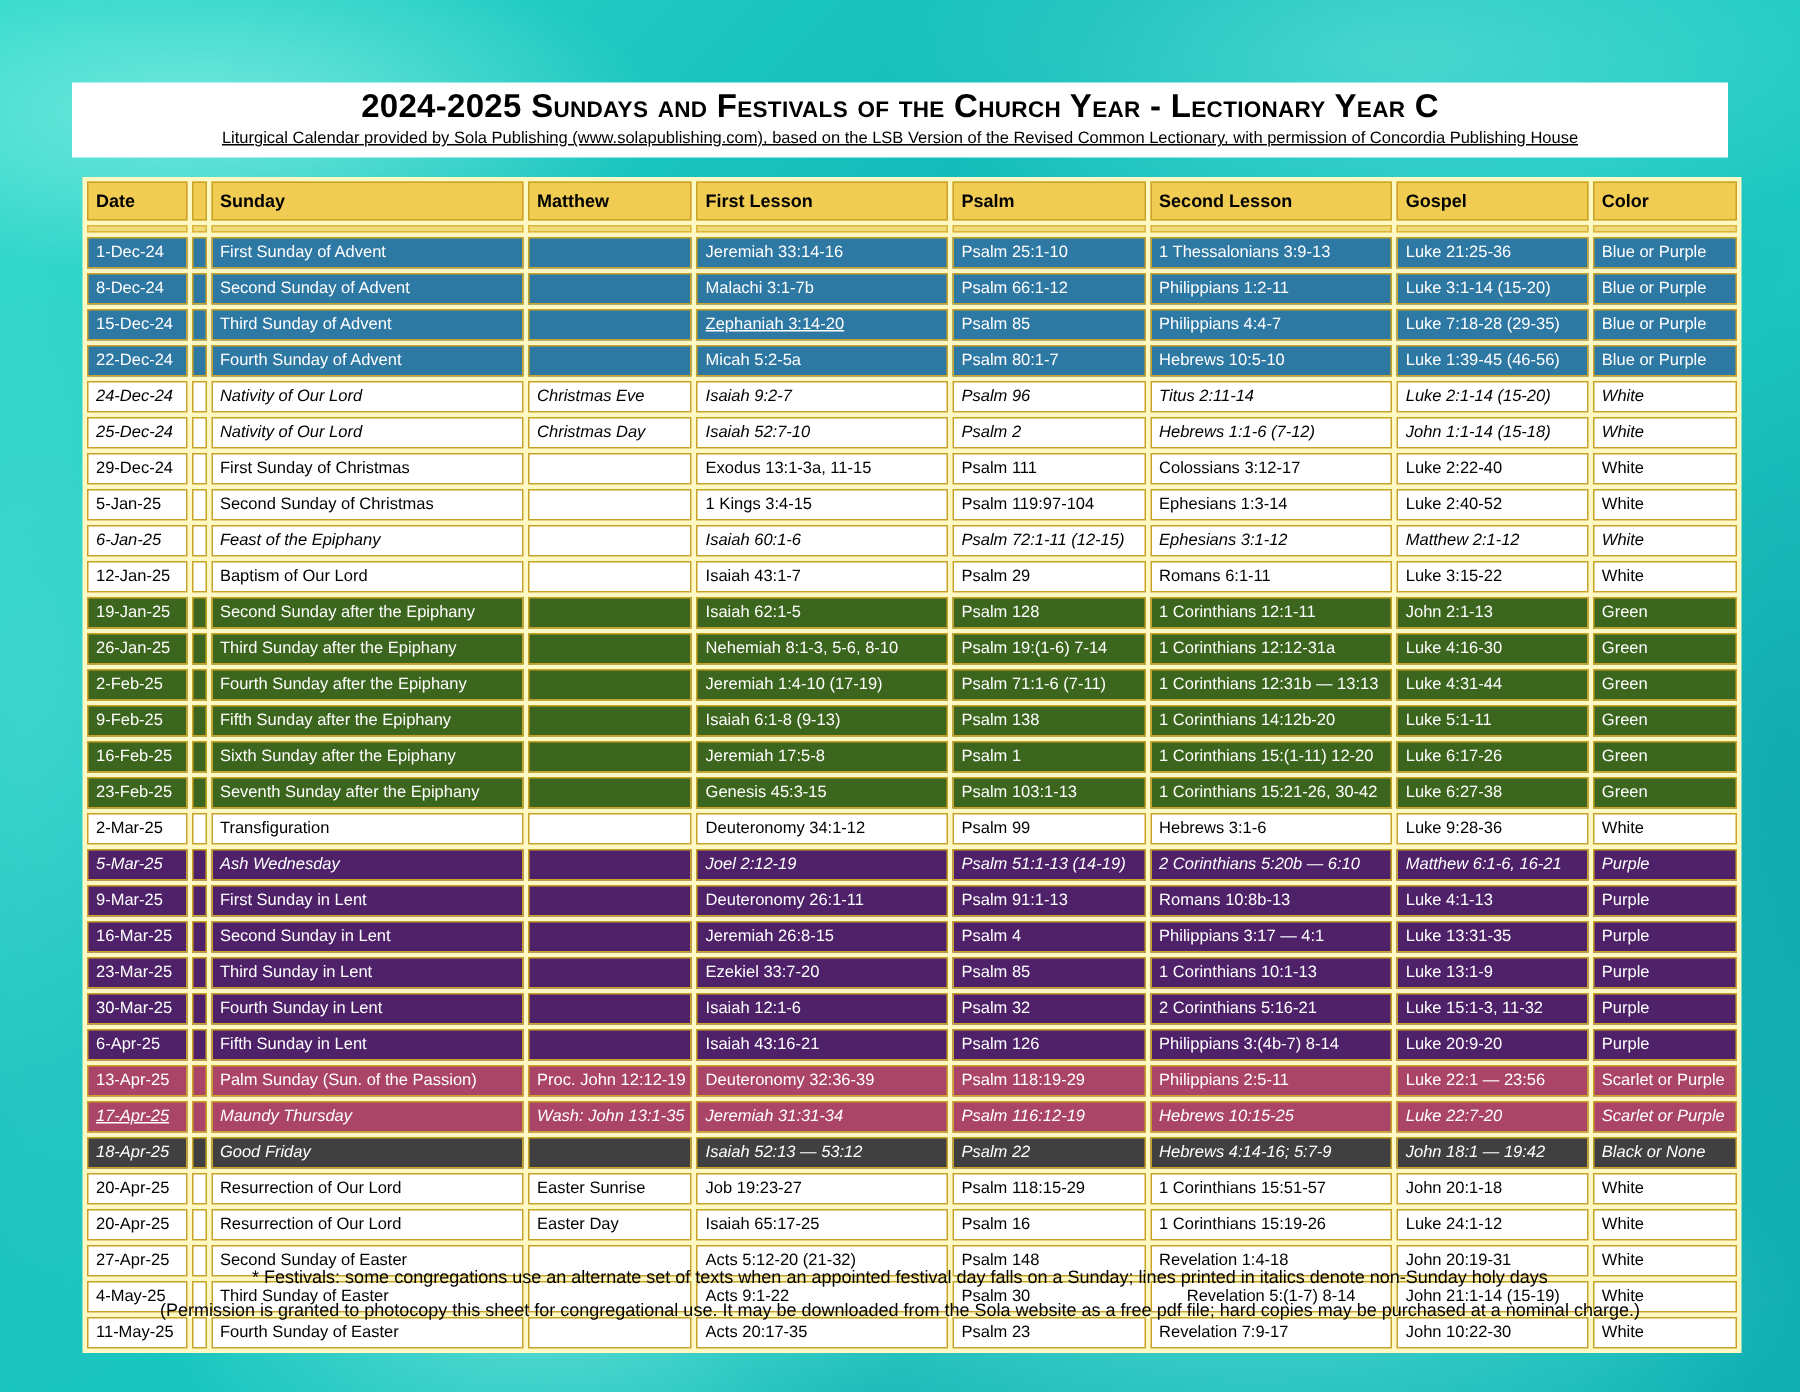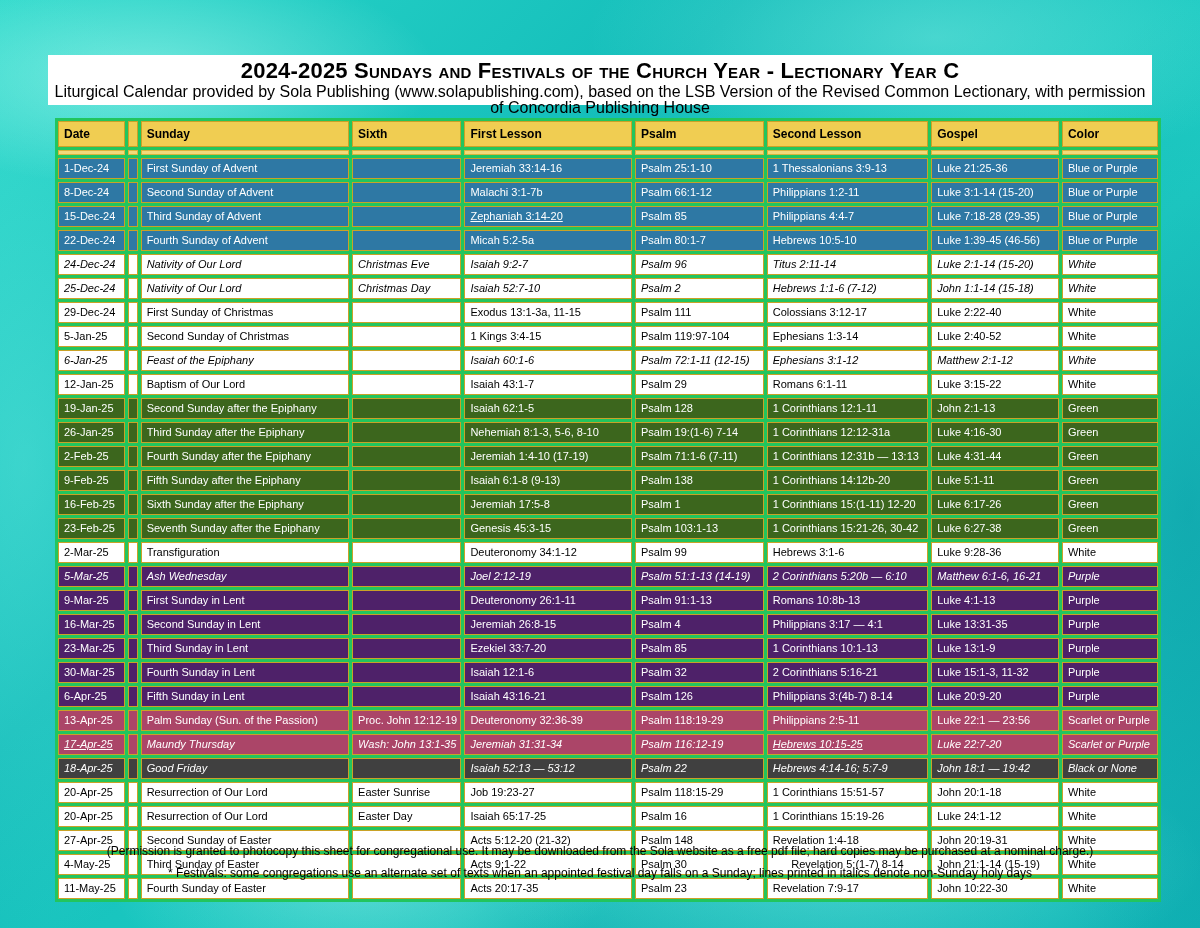--- a/index.html
+++ b/index.html
@@ -19,26 +19,26 @@
   }
   .title-band{
     position:absolute;left:48px;top:55px;width:1104px;height:50px;
     background:#ffffff;text-align:center;
   }
   .title{
     margin:3px 0 0 0;font-size:22px;font-weight:bold;color:#000;
     font-variant:small-caps;letter-spacing:.2px;line-height:26px;
   }
   .subtitle{
-    margin:0;font-size:16px;color:#000;line-height:16px;
+    margin:0;font-size:11px;color:#000;line-height:16px;text-decoration:underline;
   }
   table.cal{
     position:absolute;left:55px;top:118px;width:1106px;
     border-collapse:separate;border-spacing:3px;
-    background:#22c55e;table-layout:fixed;
+    background:#fef9c3;table-layout:fixed;
   }
   table.cal th, table.cal td{
     border:1px solid #c9a227;
     font-size:11px;line-height:13px;
     padding:2px 5px;white-space:nowrap;overflow:hidden;
     height:15px;vertical-align:middle;text-align:left;
   }
   table.cal th{
     background:#f0cd52;color:#000;font-weight:bold;font-size:12px;height:20px;
   }
@@ -69,21 +69,21 @@
       <col style="width:126px">
       <col style="width:158px">
       <col style="width:125px">
       <col style="width:94px">
   </colgroup>
   <thead>
     <tr>
       <th class="th-date">Date</th>
       <th></th>
       <th>Sunday</th>
-      <th>Sixth</th>
+      <th>Matthew</th>
       <th>First Lesson</th>
       <th>Psalm</th>
       <th>Second Lesson</th>
       <th>Gospel</th>
       <th>Color</th>
     </tr>
     <tr class="spacer-row">
       <td></td>
         <td></td>
         <td></td>
@@ -360,21 +360,21 @@
         <td style="background-color: rgb(171, 69, 104); color: rgb(255, 255, 255);">Luke 22:1 — 23:56</td>
         <td style="background-color: rgb(171, 69, 104); color: rgb(255, 255, 255);">Scarlet or Purple</td>
       </tr>
       <tr class="italic">
         <td class="td-date" style="background-color: rgb(171, 69, 104); color: rgb(255, 255, 255); text-decoration: underline;">17-Apr-25</td>
         <td style="background-color: rgb(171, 69, 104); color: rgb(255, 255, 255);"></td>
         <td style="background-color: rgb(171, 69, 104); color: rgb(255, 255, 255);">Maundy Thursday</td>
         <td style="background-color: rgb(171, 69, 104); color: rgb(255, 255, 255);">Wash: John 13:1-35</td>
         <td style="background-color: rgb(171, 69, 104); color: rgb(255, 255, 255);">Jeremiah 31:31-34</td>
         <td style="background-color: rgb(171, 69, 104); color: rgb(255, 255, 255);">Psalm 116:12-19</td>
-        <td style="background-color: rgb(171, 69, 104); color: rgb(255, 255, 255); text-decoration: underline;">Hebrews 10:15-25</td>
+        <td style="background-color: rgb(171, 69, 104); color: rgb(255, 255, 255);">Hebrews 10:15-25</td>
         <td style="background-color: rgb(171, 69, 104); color: rgb(255, 255, 255);">Luke 22:7-20</td>
         <td style="background-color: rgb(171, 69, 104); color: rgb(255, 255, 255);">Scarlet or Purple</td>
       </tr>
       <tr class="italic">
         <td class="td-date" style="background-color: rgb(64, 64, 64); color: rgb(255, 255, 255);">18-Apr-25</td>
         <td style="background-color: rgb(64, 64, 64); color: rgb(255, 255, 255);"></td>
         <td style="background-color: rgb(64, 64, 64); color: rgb(255, 255, 255);">Good Friday</td>
         <td style="background-color: rgb(64, 64, 64); color: rgb(255, 255, 255);"></td>
         <td style="background-color: rgb(64, 64, 64); color: rgb(255, 255, 255);">Isaiah 52:13 — 53:12</td>
         <td style="background-color: rgb(64, 64, 64); color: rgb(255, 255, 255);">Psalm 22</td>
@@ -434,15 +434,15 @@
         <td style="background-color: rgb(255, 255, 255); color: rgb(0, 0, 0);">Acts 20:17-35</td>
         <td style="background-color: rgb(255, 255, 255); color: rgb(0, 0, 0);">Psalm 23</td>
         <td style="background-color: rgb(255, 255, 255); color: rgb(0, 0, 0);">Revelation 7:9-17</td>
         <td style="background-color: rgb(255, 255, 255); color: rgb(0, 0, 0);">John 10:22-30</td>
         <td style="background-color: rgb(255, 255, 255); color: rgb(0, 0, 0);">White</td>
       </tr>
     </tbody>
 </table>
 
 <div class="footer">
+  <p>* Festivals: some congregations use an alternate set of texts when an appointed festival day falls on a Sunday; lines printed in italics denote non-Sunday holy days</p>
   <p>(Permission is granted to photocopy this sheet for congregational use. It may be downloaded from the Sola website as a free pdf file; hard copies may be purchased at a nominal charge.)</p>
-  <p>* Festivals: some congregations use an alternate set of texts when an appointed festival day falls on a Sunday; lines printed in italics denote non-Sunday holy days</p>
 </div>
 
 </body></html>

